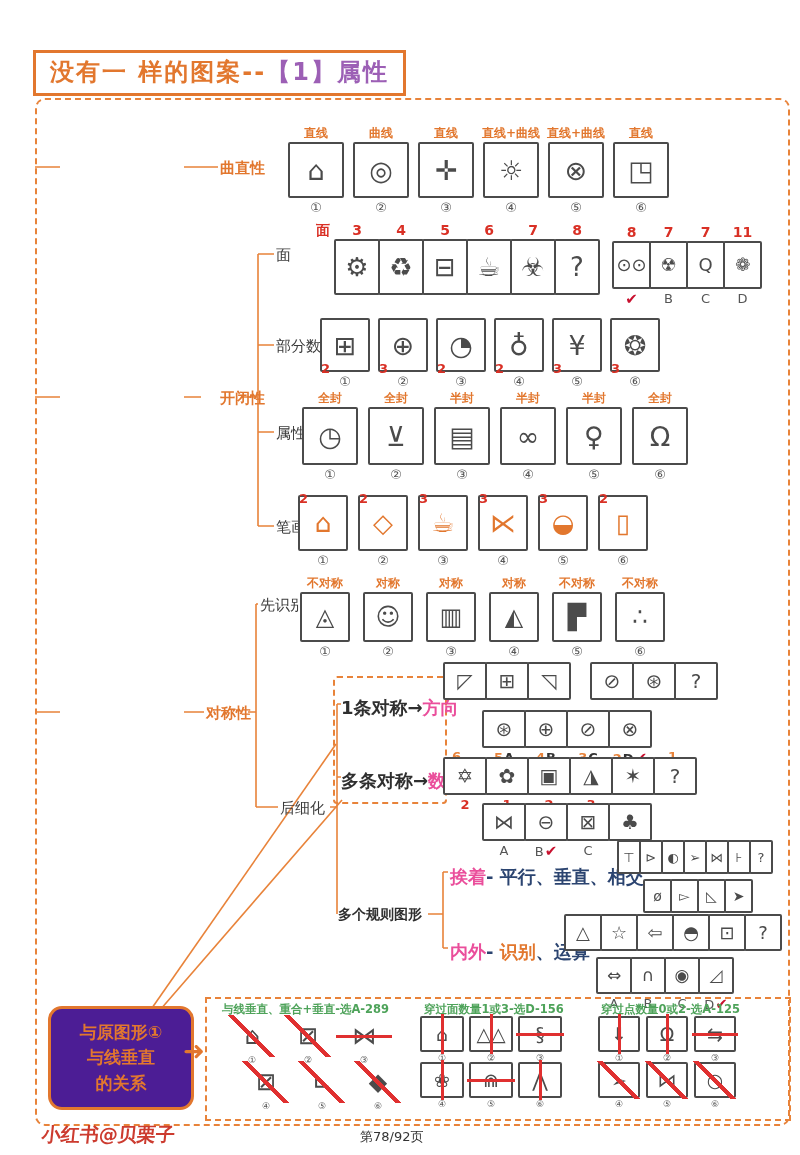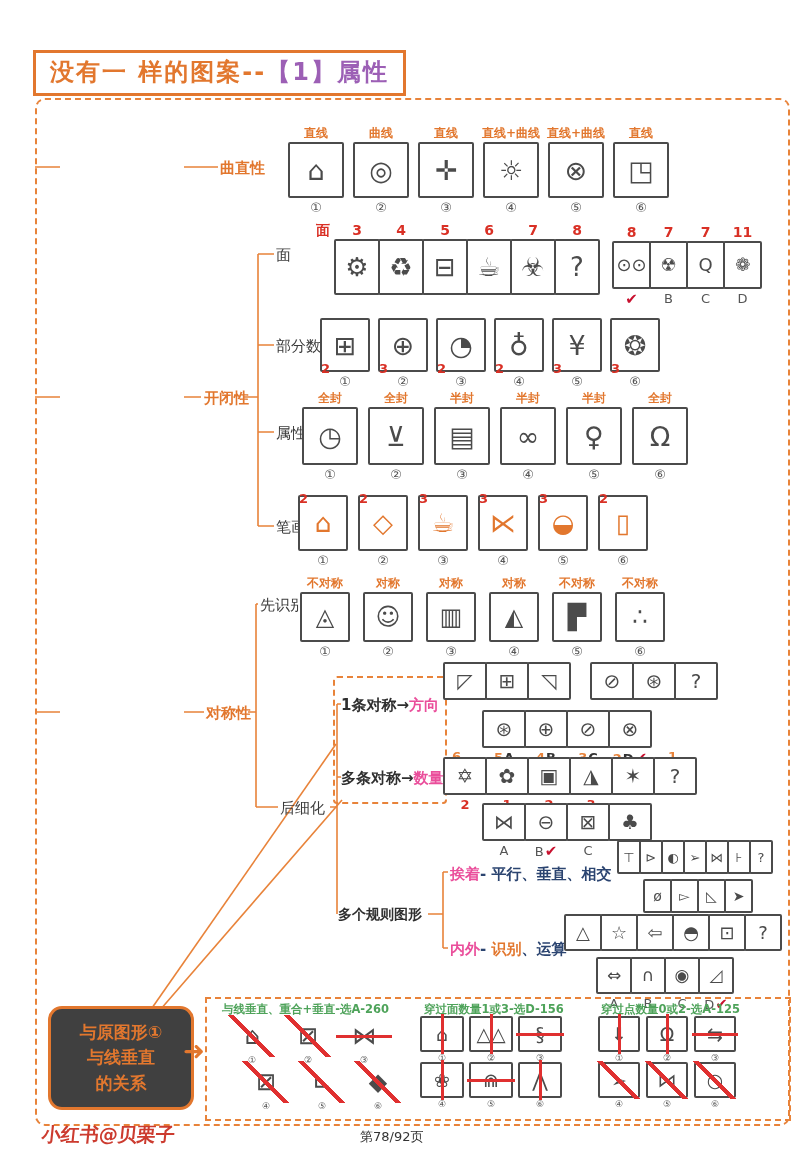--- a/index.html
+++ b/index.html
@@ -10,21 +10,21 @@
   .t-hl{color:#9C5FB5;}
   
   .outer-frame{position:absolute;left:35px;top:98px;width:751px;height:1024px;border:2px dashed #E8833A;border-radius:10px;z-index:0;}
   .refine-box{position:absolute;left:333px;top:676px;width:110px;height:124px;border:2px dashed #E8833A;border-radius:4px;z-index:1;}
   .bottom-box{position:absolute;left:205px;top:997px;width:582px;height:120px;border:2px dashed #E8833A;z-index:1;}
   
   .pill{position:absolute;width:124px;height:34px;background:#F8C7F0;border-radius:17px;display:flex;align-items:center;justify-content:center;font-size:15px;color:#333;font-weight:500;z-index:2;}
   .lbl{position:absolute;z-index:2;white-space:nowrap;}
   .branch{color:#E2772E;font-weight:bold;font-size:15px;}
   .child{color:#3b3b3b;font-size:15px;font-weight:500;}
-  .rule{font-size:15px;font-weight:bold;color:#2f2f2f;}
+  .rule{font-size:18px;font-weight:bold;color:#2f2f2f;}
   .hl-pink{color:#EA4E9B;}
   .hl-orange{color:#E2772E;}
   .navy{color:#2B4470;}
   .side-num{color:#E8833A;font-weight:bold;font-size:13px;}
   .red-lab{color:#D93025;font-weight:bold;font-size:14px;}
   .green-title{color:#4EA35A;font-weight:bold;font-size:11.5px;}
   
   .figrow{position:absolute;display:flex;align-items:flex-start;z-index:2;}
   .cell{display:flex;flex-direction:column;align-items:center;flex:none;}
   .cell .top{height:17px;font-size:12px;font-weight:bold;white-space:nowrap;line-height:17px;}
@@ -41,21 +41,21 @@
   .mark.slash{left:-3px;right:-3px;top:-3px;bottom:-3px;background:linear-gradient(45deg,transparent 46%,#E03030 46%,#E03030 53%,transparent 53%);}
   .mark.vline{left:calc(50% - 1px);top:-4px;bottom:-4px;width:2.5px;background:#E03030;}
   .mark.hline{top:calc(50% - 1px);left:-4px;right:-4px;height:2.5px;background:#E03030;}
   .bot{margin-top:3px;font-size:13px;color:#555;line-height:1;display:flex;align-items:center;gap:1px;}
   .bot .bn{color:#E8833A;font-weight:bold;}
   .bot .bl{color:#333;font-weight:bold;}
   .bot .bred{color:#D93025;font-weight:bold;}
   .bot .check{color:#C8102E;font-weight:bold;font-size:15px;}
   .bot.tiny{font-size:9px;margin-top:2px;}
   
-  .bubble{position:absolute;left:48px;top:1006px;width:140px;height:98px;border:3px solid #E2772E;border-radius:14px;background:#404040;display:flex;flex-direction:column;align-items:center;justify-content:center;z-index:2;}
+  .bubble{position:absolute;left:48px;top:1006px;width:140px;height:98px;border:3px solid #E2772E;border-radius:14px;background:#4c1d95;display:flex;flex-direction:column;align-items:center;justify-content:center;z-index:2;}
   .bubble div{color:#E2772E;font-weight:bold;font-size:17px;line-height:1.5;}
   .big-arrow{position:absolute;left:183px;top:1036px;color:#E2772E;font-size:26px;font-weight:bold;z-index:2;}
   
   .watermark{position:absolute;left:42px;top:1122px;color:#CC3B2F;font-size:19px;font-weight:bold;transform:skewX(-6deg);z-index:2;}
   .pageno{position:absolute;left:360px;top:1128px;color:#333;font-size:13px;z-index:2;}
   svg.links{position:absolute;left:0;top:0;z-index:1;}
 </style>
 </head>
 <body>
 
@@ -73,21 +73,21 @@
     </g>
   </svg>
 
   <div class="outer-frame"></div>
   <div class="title-box">
     <span class="t-main">没有一 样的图案--</span><span class="t-hl">【1】属性</span>
   </div>
 
   <div class="lbl branch" style="left:220px;top:159px;">曲直性</div>
 
-  <div class="lbl branch" style="left:204px;top:389px;">开闭性</div>
+  <div class="lbl branch" style="left:220px;top:389px;">开闭性</div>
   <div class="lbl child" style="left:276px;top:246px;">面</div>
   <div class="lbl child" style="left:276px;top:337px;">部分数</div>
   <div class="lbl child" style="left:276px;top:424px;">属性</div>
   <div class="lbl child" style="left:276px;top:518px;">笔画</div>
 
   <div class="lbl branch" style="left:206px;top:704px;">对称性</div>
   <div class="lbl child" style="left:260px;top:596px;">先识别</div>
   <div class="lbl child" style="left:280px;top:799px;">后细化</div>
 
   <div class="refine-box"></div>
@@ -759,21 +759,21 @@
     </div>
 
   <div class="bubble">
     <div>与原图形①</div>
     <div>与线垂直</div>
     <div>的关系</div>
   </div>
   <div class="big-arrow">➜</div>
   <div class="bottom-box"></div>
 
-  <div class="lbl green-title" style="left:222px;top:1002px;">与线垂直、重合+垂直-选A-260</div>
+  <div class="lbl green-title" style="left:222px;top:1002px;">与线垂直、重合+垂直-选A-289</div>
   <div class="lbl green-title" style="left:424px;top:1002px;">穿过面数量1或3-选D-156</div>
   <div class="lbl green-title" style="left:601px;top:1002px;">穿过点数量0或2-选A-125</div>
 
   <div class="figrow" style="left:228px;top:1018px;">
       <div class="cell" style="width: 48px;">
         <div class="fig" style="height:36px">
           <span class="icon " style="font-size:24px">⌂</span>
           <span class="mark slash"></span>
         </div>
         <div class="bot tiny">

